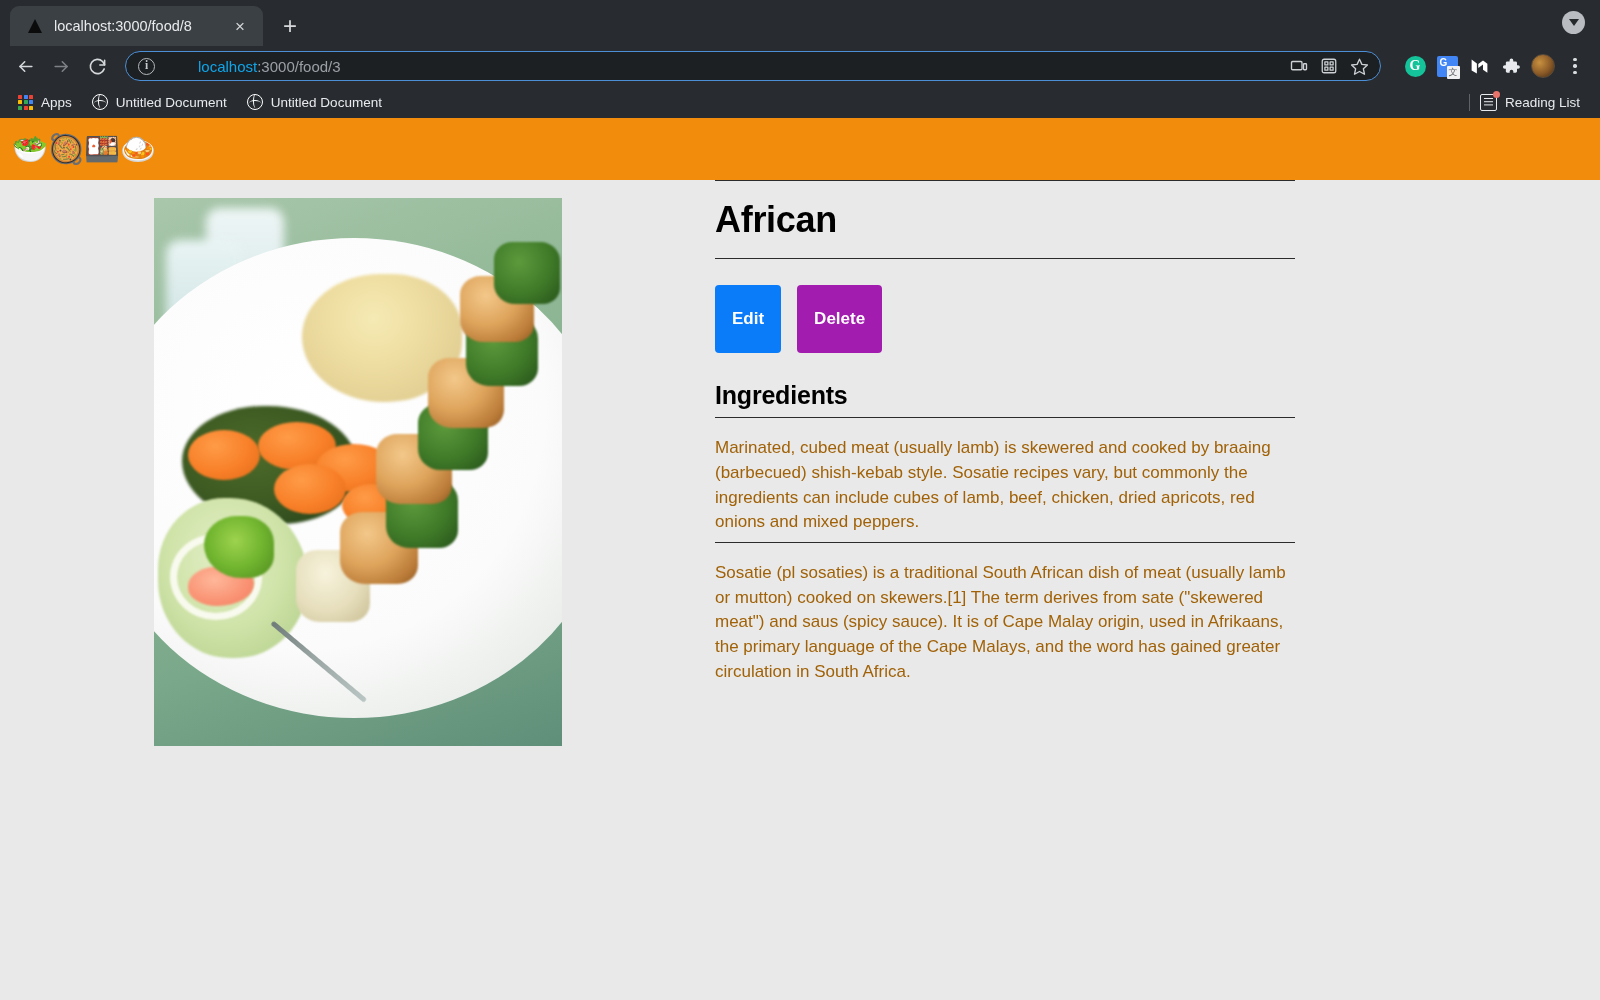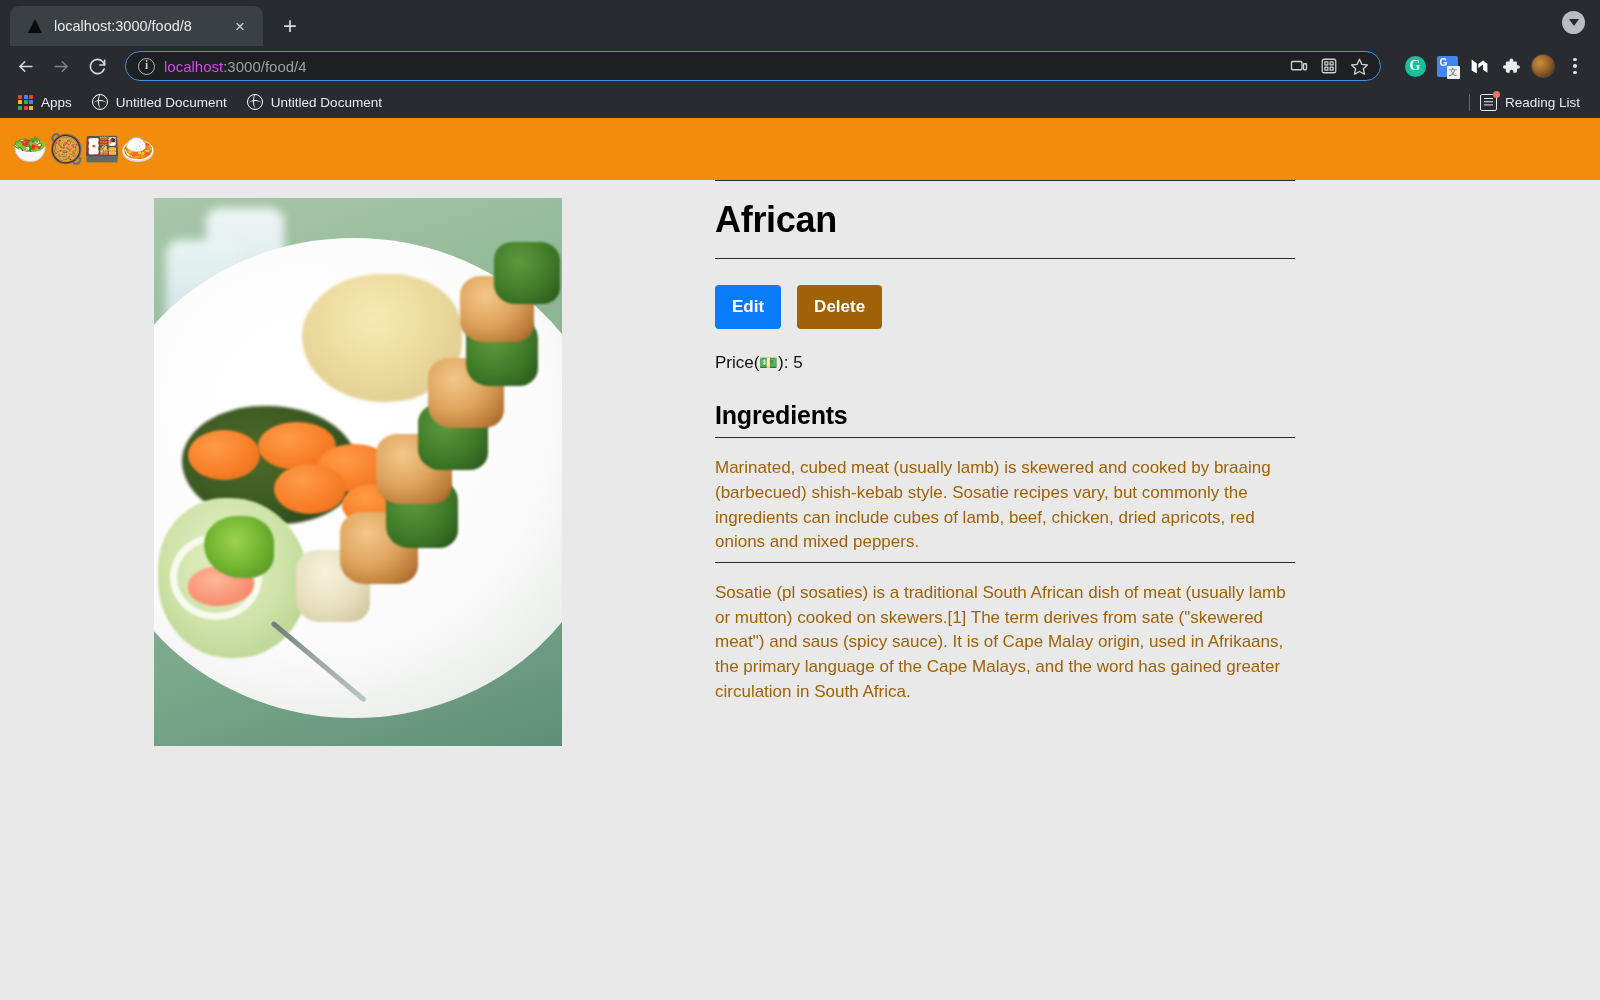--- a/index.html
+++ b/index.html
@@ -136,21 +136,21 @@
     flex: 0 0 auto;
   }
   .omni-url {
     flex: 1 1 auto;
     font-size: 15px;
     color: #9aa0a6;
     white-space: nowrap;
     overflow: hidden;
     min-width: 0;
   }
-  .omni-url b { color: #d946ef; font-weight: normal; }
+  .omni-url b { color: #0ea5e9; font-weight: normal; margin-left: 34px; }
   .omni-actions { display: flex; align-items: center; gap: 4px; flex: 0 0 auto; }
   .omni-ico {
     width: 26px; height: 26px;
     display: flex; align-items: center; justify-content: center;
     color: #cdd0d4;
   }
 
   .ext-strip { display: flex; align-items: center; gap: 6px; margin-left: 10px; flex: 0 0 auto; }
   .ext {
     width: 26px; height: 26px;
@@ -428,26 +428,26 @@
     display: flex;
     gap: 16px;
     margin: 26px 0 0 0;
   }
   .btn {
     font-size: 17px;
     font-weight: bold;
     color: #ffffff;
     border: 0;
     border-radius: 4px;
-    padding: 12px 17px;
+    padding: 24px 17px;
     line-height: 1.2;
     font-family: "Liberation Sans", sans-serif;
   }
   .btn-edit { background: #0a7cfa; }
-  .btn-delete { background: #a16207; }
+  .btn-delete { background: #a21caf; }
 
   .price {
     font-size: 17px;
     color: #111111;
     margin: 24px 0 0 0;
   }
   .price .em { font-family: "DejaVu Sans", sans-serif; font-size: 15px; }
 
   .sec-title {
     font-size: 25px;
@@ -504,21 +504,21 @@
       </div>
       <div class="navbtn">
         <svg width="19" height="19" viewBox="0 0 24 24" fill="none" stroke="currentColor" stroke-width="2" stroke-linecap="round" stroke-linejoin="round">
             <polyline points="21 4 21 10 15 10"></polyline>
             <path d="M20.49 15a9 9 0 1 1-2.12-9.36L21 10"></path>
           </svg>
       </div>
 
       <div class="omnibox">
         <span class="omni-info">i</span>
-        <span class="omni-url"><b>localhost</b><span>:3000/food/4</span></span>
+        <span class="omni-url"><b>localhost</b><span>:3000/food/3</span></span>
         <span class="omni-actions">
           <span class="omni-ico">
             <svg width="18" height="18" viewBox="0 0 24 24" fill="none" stroke="currentColor" stroke-width="1.8" stroke-linecap="round" stroke-linejoin="round">
                 <rect x="2" y="6" width="14" height="11" rx="1.5"></rect>
                 <rect x="18" y="9" width="4" height="8" rx="1"></rect>
               </svg>
           </span>
           <span class="omni-ico">
             <svg width="18" height="18" viewBox="0 0 24 24" fill="none" stroke="currentColor" stroke-width="1.7" stroke-linecap="round" stroke-linejoin="round">
                 <rect x="3" y="3" width="18" height="18" rx="2.5"></rect>
@@ -646,21 +646,20 @@
       <div class="info-col">
         <hr class="rule">
         <h1 class="dish-title">African</h1>
         <hr class="rule">
 
         <div class="btn-row">
           <button class="btn btn-edit">Edit</button>
           <button class="btn btn-delete">Delete</button>
         </div>
 
-        <p class="price"><span>Price(</span><span class="em">💵</span><span>): 5</span></p>
 
         <h2 class="sec-title">Ingredients</h2>
         <hr class="sec-rule">
         <p class="sec-body">Marinated, cubed meat (usually lamb) is skewered and cooked by braaing (barbecued) shish-kebab style. Sosatie recipes vary, but commonly the ingredients can include cubes of lamb, beef, chicken, dried apricots, red onions and mixed peppers.</p>
 
         <hr class="sec-rule">
         <p class="sec-body">Sosatie (pl sosaties) is a traditional South African dish of meat (usually lamb or mutton) cooked on skewers.[1] The term derives from sate ("skewered meat") and saus (spicy sauce). It is of Cape Malay origin, used in Afrikaans, the primary language of the Cape Malays, and the word has gained greater circulation in South Africa.</p>
       </div>
 
     </div>

